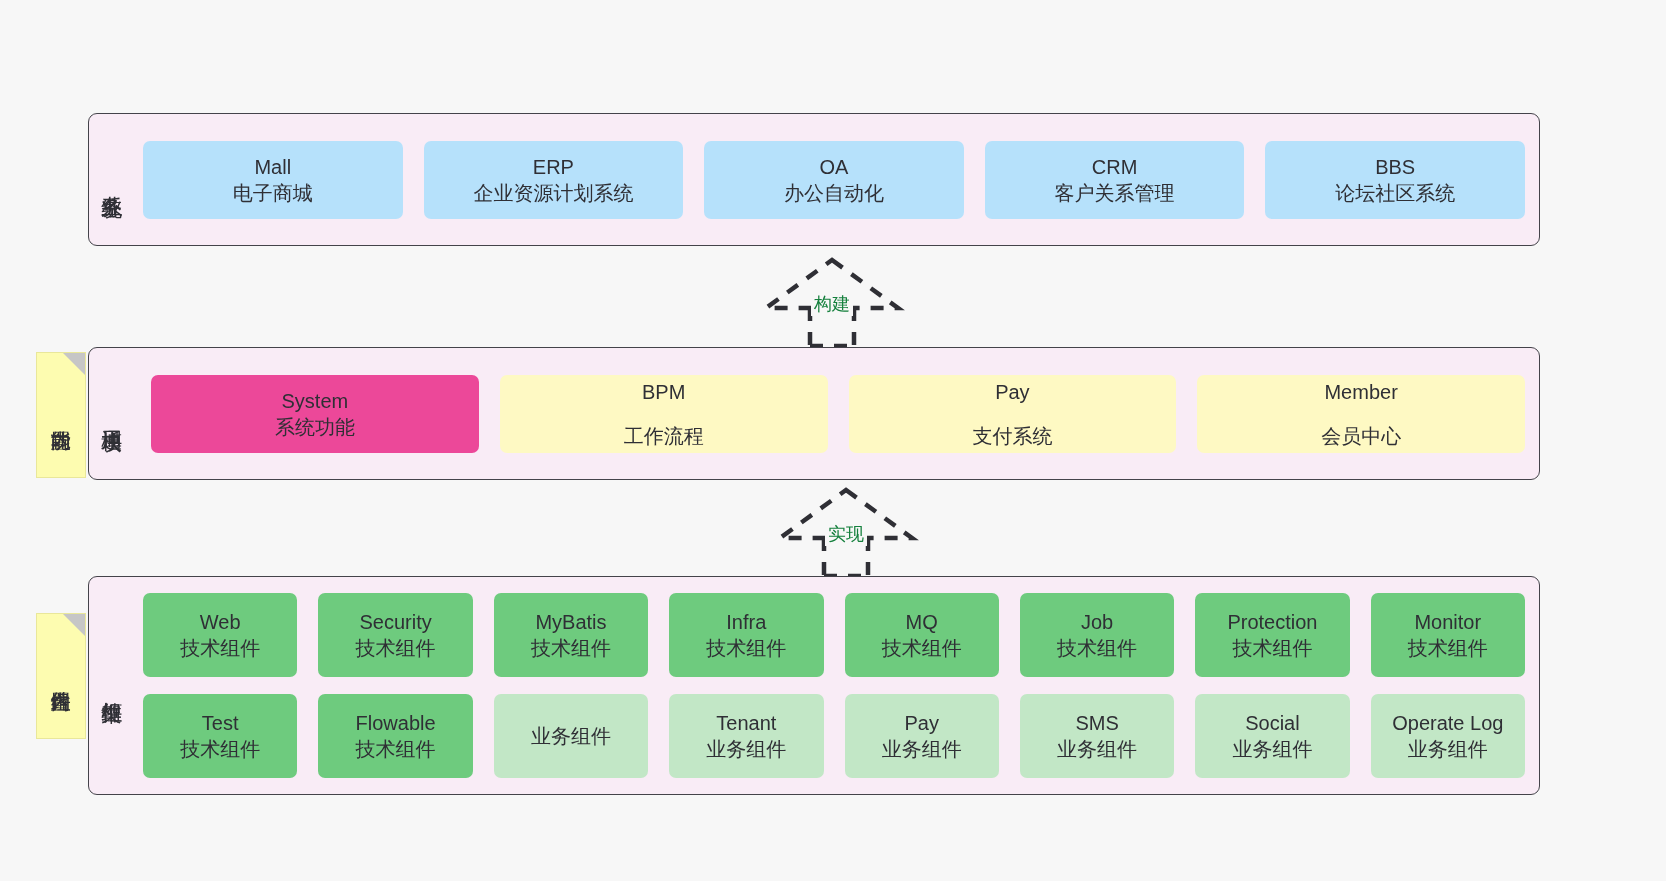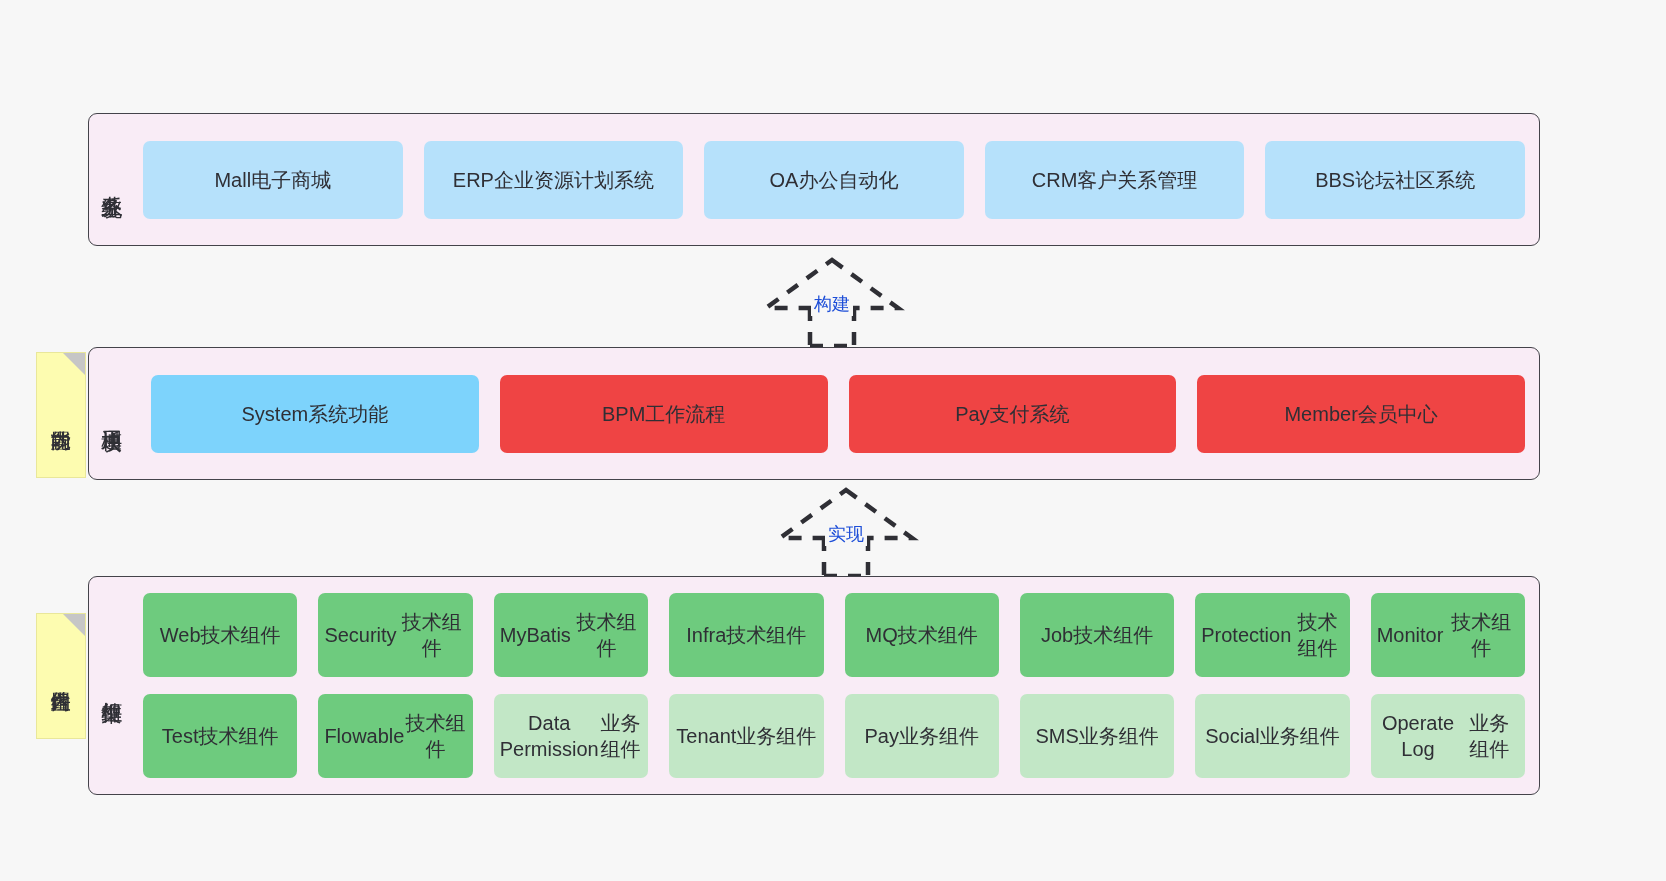--- a/index.html
+++ b/index.html
@@ -54,21 +54,21 @@
   }
   .card-row {
     display: flex;
     gap: 21px;
   }
   .card {
     flex: 1 1 0;
     box-sizing: border-box;
     border-radius: 7px;
     display: flex;
-    flex-direction: row;
+    flex-direction: column;
     align-items: center;
     justify-content: center;
     text-align: center;
     font-size: 20px;
     line-height: 1.3;
     color: #2f2f35;
     padding: 4px 6px;
     overflow: hidden;
   }
   .card .ln {
@@ -82,22 +82,22 @@
 
   #layer-modules { left: 88px; top: 347px; width: 1452px; height: 133px; }
   #layer-modules .card-row { height: 78px; }
 
   #layer-framework { left: 88px; top: 576px; width: 1452px; height: 219px; }
   #layer-framework .card-row { height: 84px; }
   #layer-framework .layer-body { gap: 17px; }
 
   
   .c-blue      { background: #b6e1fb; }
-  .c-red       { background: #7dd3fc; margin-left: 8px; }
-  .c-pink      { background: #ef4444; }
+  .c-red       { background: #ec4899; margin-left: 8px; }
+  .c-pink      { background: #fef9c3; justify-content: space-between; }
   .c-green     { background: #6ecb7e; }
   .c-lightgreen{ background: #c2e7c6; }
 
   
   .note {
     position: absolute;
     box-sizing: border-box;
     background: #fdfcb0;
     border: 1px solid #e9e79a;
     display: flex;
@@ -133,21 +133,21 @@
   .arrow svg { display: block; overflow: visible; }
   .arrow-label {
     position: absolute;
     left: 50%;
     transform: translateX(-50%);
     top: 38px;
     background: #f7f7f7;
     padding: 0 3px;
     font-size: 18px;
     line-height: 1.2;
-    color: #1d4ed8;
+    color: #15803d;
     white-space: nowrap;
   }
 </style>
 </head>
 <body>
 
 <div id="stage">
 
   <div class="layer" id="layer-business">
     <div class="layer-title">业务系统</div>
@@ -283,21 +283,20 @@
       <div class="card-row">
         <div class="card c-green">
           <span class="ln">Test</span>
           <span class="ln">技术组件</span>
         </div>
         <div class="card c-green">
           <span class="ln">Flowable</span>
           <span class="ln">技术组件</span>
         </div>
         <div class="card c-lightgreen">
-          <span class="ln">Data Permission</span>
           <span class="ln">业务组件</span>
         </div>
         <div class="card c-lightgreen">
           <span class="ln">Tenant</span>
           <span class="ln">业务组件</span>
         </div>
         <div class="card c-lightgreen">
           <span class="ln">Pay</span>
           <span class="ln">业务组件</span>
         </div>

